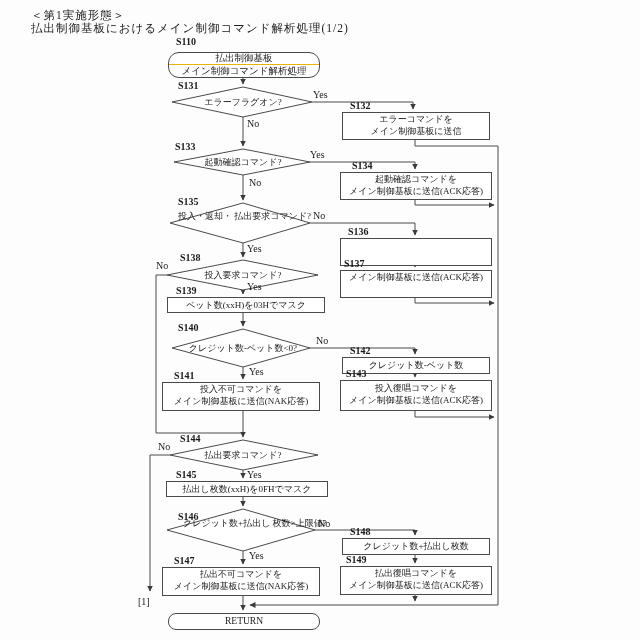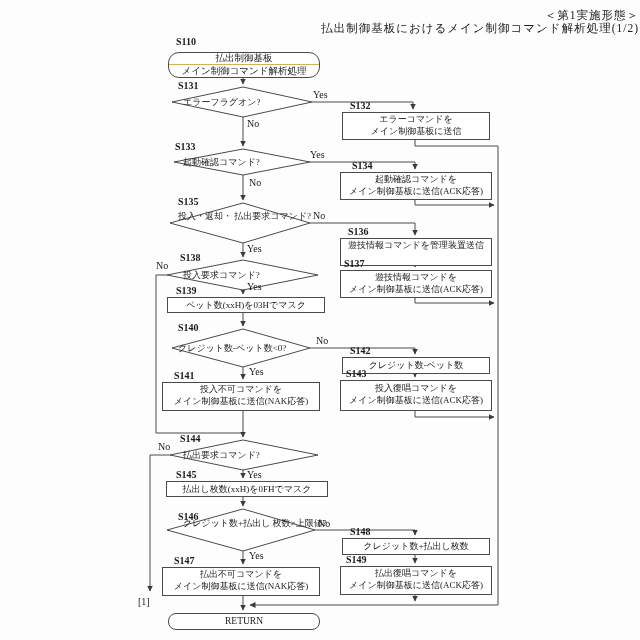--- a/index.html
+++ b/index.html
@@ -1,28 +1,28 @@
 <!DOCTYPE html>
 <html><head>
 <meta charset="utf-8">
 <style>
   html,body{margin:0;padding:0;background:#fff;}
   #canvas{position:relative;width:640px;height:640px;background:#fdfdfd;overflow:hidden;
           font-family:"Liberation Serif","DejaVu Serif",serif;color:#1a1a1a;}
   #wires{position:absolute;left:0;top:0;z-index:1;}
-  .title{position:absolute;left:31px;width:608px;text-align:right;z-index:3;
+  .title{position:absolute;left:31px;width:608px;text-align:left;z-index:3;
          font-size:11.5px;letter-spacing:1px;}
   .box{position:absolute;border:1px solid #4a4a4a;background:#fff;z-index:2;
        text-align:center;font-size:9px;line-height:12px;white-space:nowrap;}
   .box .row{display:block;}
   .terminal{position:absolute;border:1.5px solid #4a4a4a;border-radius:11px;background:#fff;
             z-index:2;text-align:center;font-size:9.5px;white-space:nowrap;}
   .terminal .row{display:block;line-height:11px;}
   .terminal .row.div{border-top:1px solid #eab308;line-height:12px;}
-  .dtext{position:absolute;z-index:3;font-size:9px;line-height:12px;white-space:nowrap;}
+  .dtext{position:absolute;z-index:3;text-align:center;font-size:9px;line-height:12px;white-space:nowrap;}
   .slabel{position:absolute;z-index:3;font-size:10px;white-space:nowrap;font-weight:bold;}
   .branch{position:absolute;z-index:3;font-size:10px;white-space:nowrap;}
   .marker1{position:absolute;z-index:3;font-size:10px;white-space:nowrap;}
 </style>
 </head>
 <body>
 
 <div id="canvas">
 
   <svg id="wires" width="640" height="640" viewBox="0 0 640 640">
@@ -116,24 +116,22 @@
 
   <div class="box" style="left:342px;top:112px;width:146px;height:26px">
     <span class="row">エラーコマンドを</span>
     <span class="row">メイン制御基板に送信</span>
   </div>
   <div class="box" style="left:340px;top:172px;width:150px;height:26px">
     <span class="row">起動確認コマンドを</span>
     <span class="row">メイン制御基板に送信(ACK応答)</span>
   </div>
   <div class="box" style="left:340px;top:238px;width:150px;height:26px">
-    <span class="row">遊技情報コマンドを管理装置送信</span>
   </div>
   <div class="box" style="left:340px;top:270px;width:150px;height:26px">
-    <span class="row">遊技情報コマンドを</span>
     <span class="row">メイン制御基板に送信(ACK応答)</span>
   </div>
   <div class="box" style="left:167px;top:297px;width:156px;height:14px;line-height:14px">ベット数(xxH)を03Hでマスク</div>
   <div class="box" style="left:162px;top:382px;width:156px;height:27px">
     <span class="row">投入不可コマンドを</span>
     <span class="row">メイン制御基板に送信(NAK応答)</span>
   </div>
   <div class="box" style="left:342px;top:357px;width:146px;height:15px;line-height:15px">クレジット数-ベット数</div>
   <div class="box" style="left:340px;top:380px;width:150px;height:28px;padding-top:1px">
     <span class="row">投入復唱コマンドを</span>

